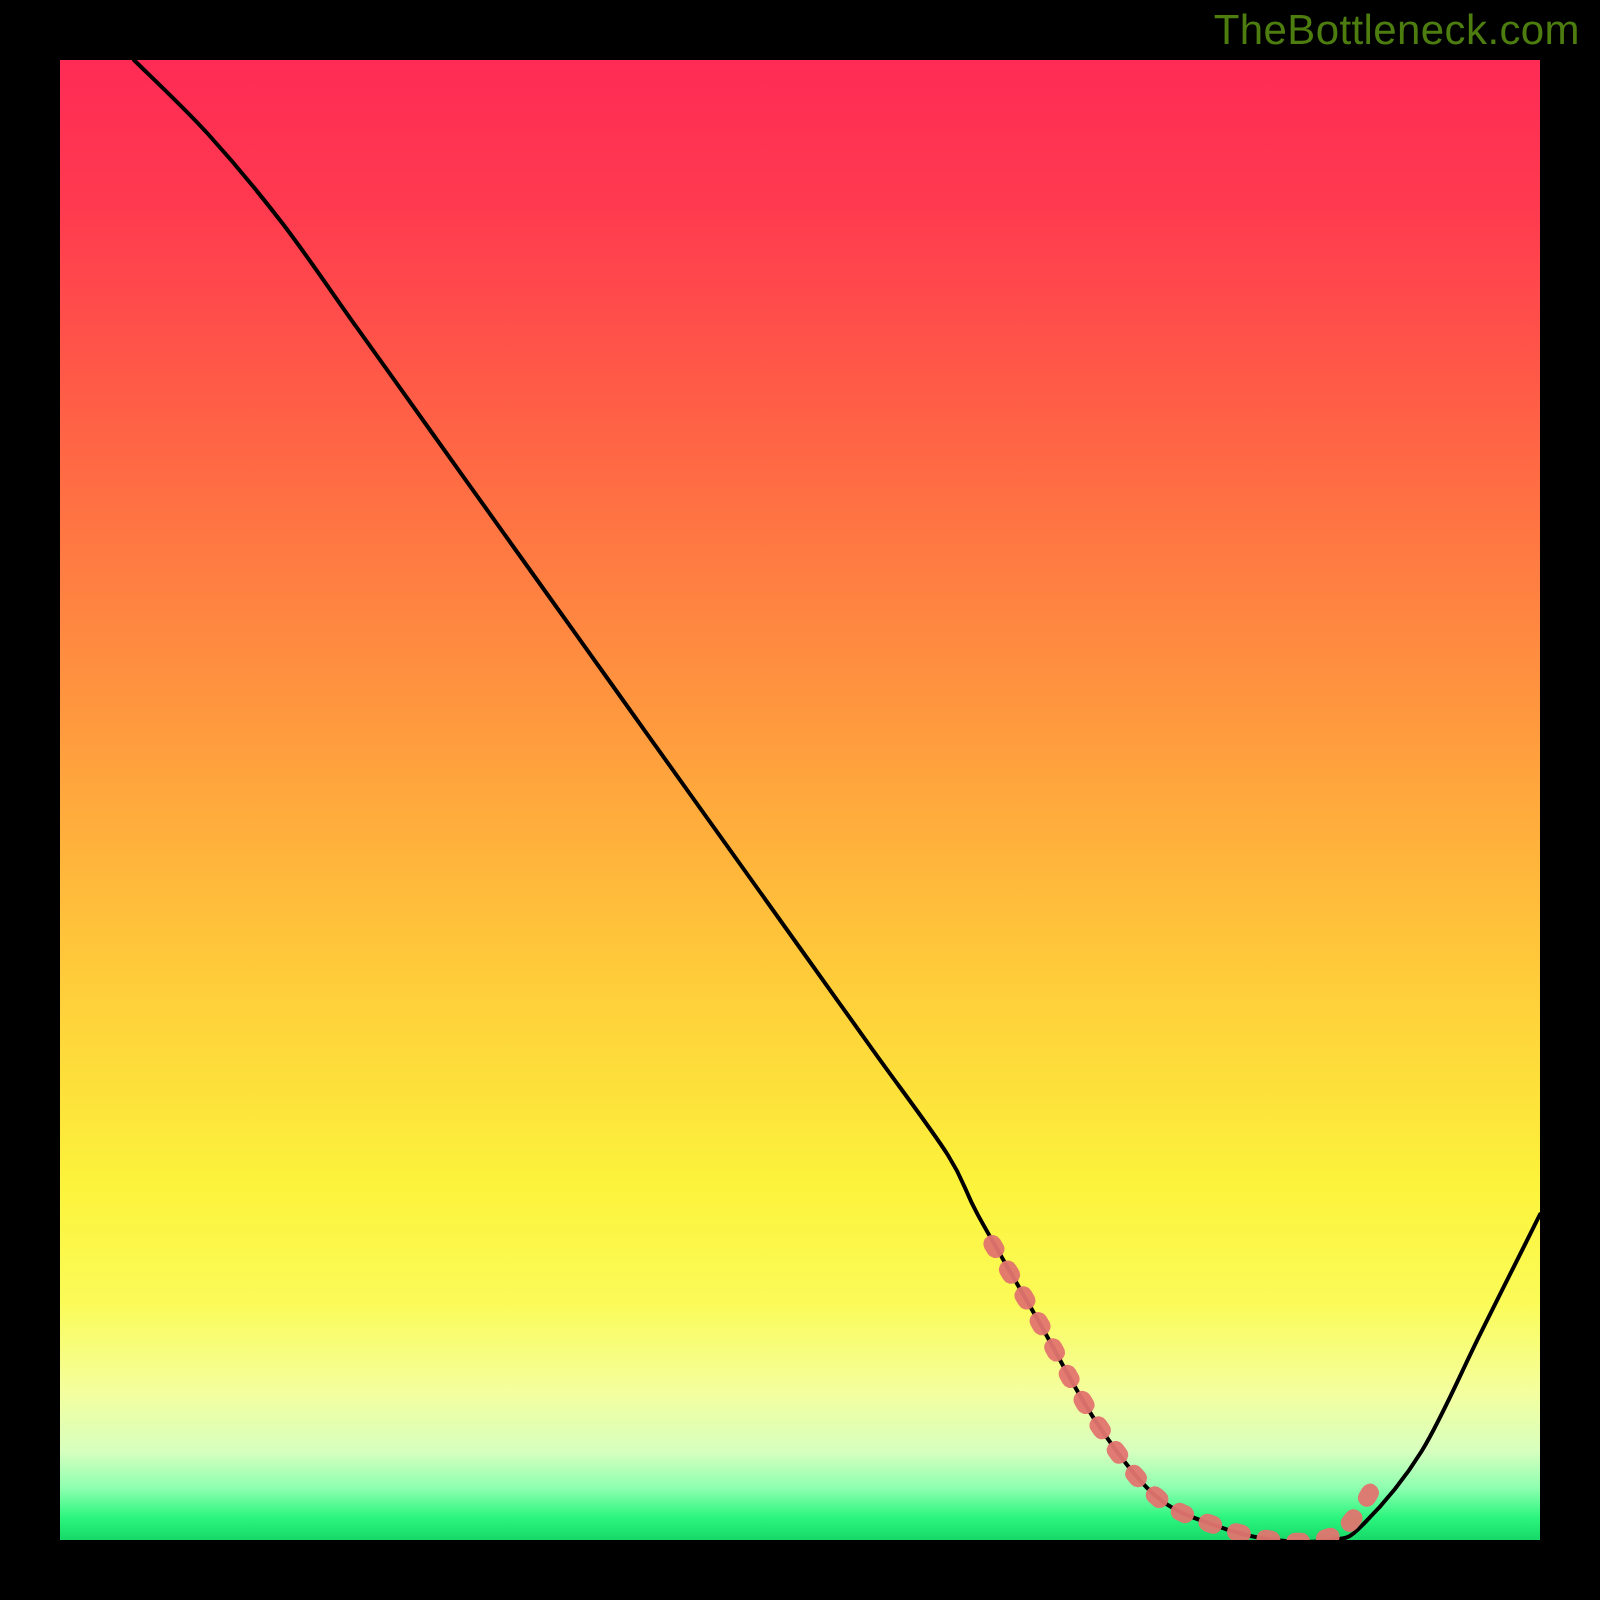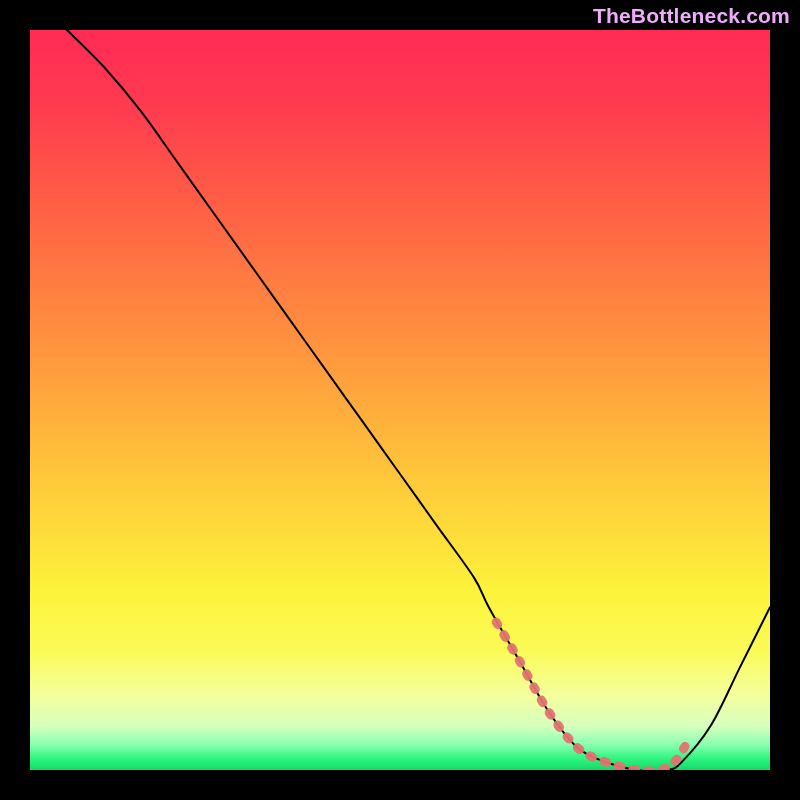--- a/index.html
+++ b/index.html
@@ -15,22 +15,22 @@
     position: relative;
     width: 800px;
     height: 800px;
     background: #000;
   }
   .watermark {
     position: absolute;
     top: 4px;
     right: 10px;
     font-size: 21px;
-    font-weight: 700;
-    color: #f0abfc;
+    font-weight: 400;
+    color: #4d7c0f;
     letter-spacing: 0.2px;
     z-index: 20;
     user-select: none;
   }
   svg.plot {
     position: absolute;
     left: 30px;
     top: 30px;
     width: 740px;
     height: 740px;

